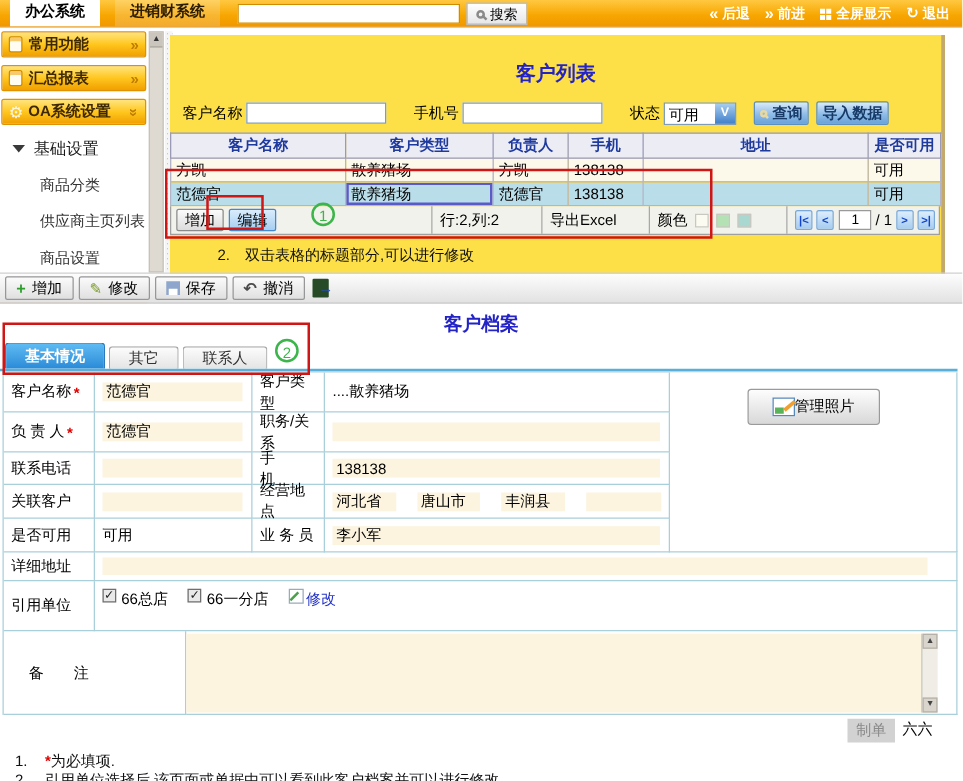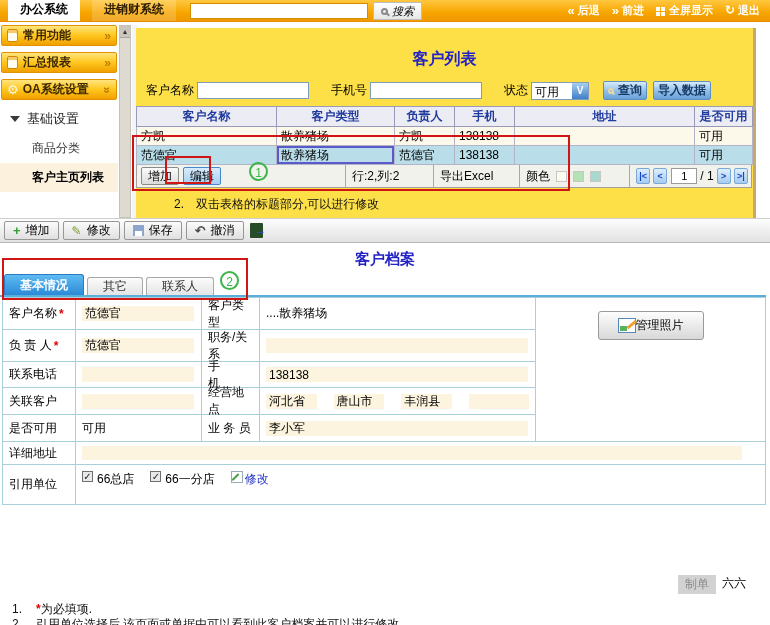--- a/index.html
+++ b/index.html
@@ -12,21 +12,21 @@
     background:linear-gradient(#ffc840,#f7a600 60%,#f09800); border-bottom:1px solid #e68f00;
     display:flex; align-items:flex-end; }
   .tab-office { margin-left:8px; background:#fff; border-radius:3px 3px 0 0; padding:3px 12px;
     font-weight:bold; font-size:12px; color:#000; }
   .tab-erp { margin-left:12px; padding:3px 12px; font-weight:bold; color:#2b1c00;
     background:rgba(255,255,255,0.18); border-radius:3px 3px 0 0; }
   .tb-search { margin-left:14px; margin-bottom:2px; width:178px; height:16px;
     border:1px solid #cf8d00; background:#fff; font-size:11px; padding:0 3px; }
   .tb-search-btn { margin-left:5px; margin-bottom:1px; height:18px; display:flex; align-items:center;
     gap:4px; padding:0 7px; background:linear-gradient(#ffffff,#e6e6e6); border:1px solid #bdbdbd;
-    font-size:11px; cursor:pointer;font-style:italic; }
+    font-size:11px; cursor:pointer; }
   .mag { width:7px; height:7px; border:2px solid #8a8a8a; border-radius:50%; position:relative; display:inline-block; }
   .mag::after { content:""; position:absolute; width:5px; height:2px; background:#8a8a8a;
     transform:rotate(45deg); right:-4px; bottom:-2px; }
   .nav-right { margin-left:auto; display:flex; align-items:center; gap:12px; padding-right:10px;
     padding-bottom:3px; color:#fff; font-weight:bold; font-size:11px; }
   .nav-item { display:flex; align-items:center; gap:3px; cursor:pointer; }
   .arr { font-size:13px; line-height:11px; font-weight:bold; }
   .ic-grid { display:inline-block; width:10px; height:10px; position:relative; }
   .ic-grid::before { content:""; position:absolute; left:0; top:1px; width:4px; height:4px;
     background:#fff; box-shadow:5px 0 #fff,0 5px #fff,5px 5px #fff; }
@@ -238,20 +238,22 @@
       <div class="side-sec">
         <span class="gear-ic">⚙</span>
         <span>OA系统设置</span>
         <span class="chev chev-down">»</span>
       </div>
       <div class="side-group">
         <span class="tri-down"></span>
         <span>基础设置</span>
       </div>
       <div class="side-item">商品分类</div>
+      <div class="side-item">供应商主页列表</div>
+      <div class="side-item">商品设置</div>
       <div class="side-item active">客户主页列表</div>
     </div>
 
     <div class="vscroll">
       <div class="vs-up">▲</div>
     </div>
     <div class="splitter"></div>
 
     <div class="main-list">
       <div class="list-title">客户列表</div>
@@ -446,20 +448,31 @@
         <span class="fcell fwide" style="align-items:flex-start;padding-top:6px">
           <span class="cb">✓</span>
           <span class="cb-label">66总店</span>
           <span class="cb">✓</span>
           <span class="cb-label">66一分店</span>
           <span class="edit-ic"></span>
           <span class="edit-link">修改</span>
         </span>
       </div>
 
+      <div class="frow h67">
+        <span class="fcell flabel-remark">备　　注</span>
+        <span class="fcell remark-cell">
+          <span class="remark-box">
+            <span class="rbar">
+              <span class="rbtn">▲</span>
+              <span class="rbtn">▼</span>
+            </span>
+          </span>
+        </span>
+      </div>
 
       <div class="photo-sec">
         <div class="photo-btn">
           <span class="pic-ic"></span>
           <span>管理照片</span>
         </div>
       </div>
     </div>
 
     <div class="maker">

